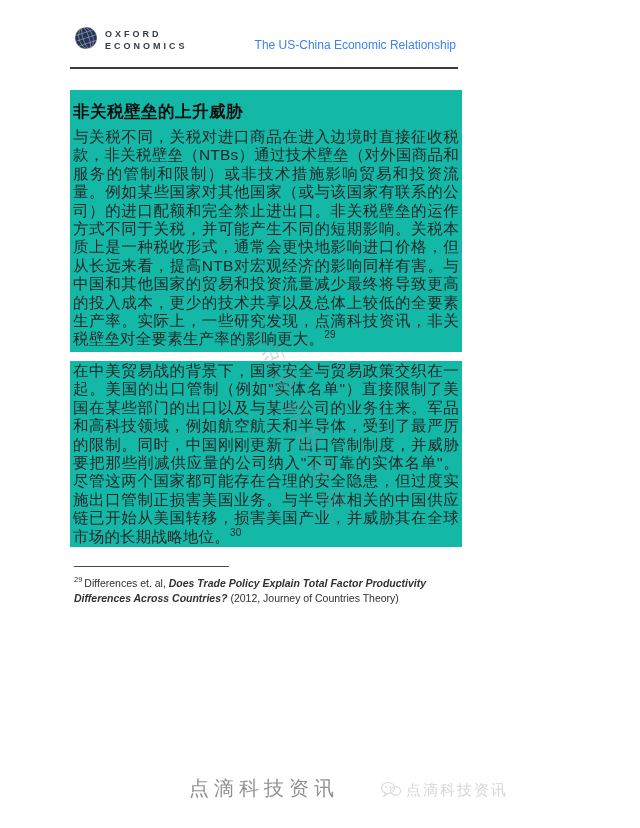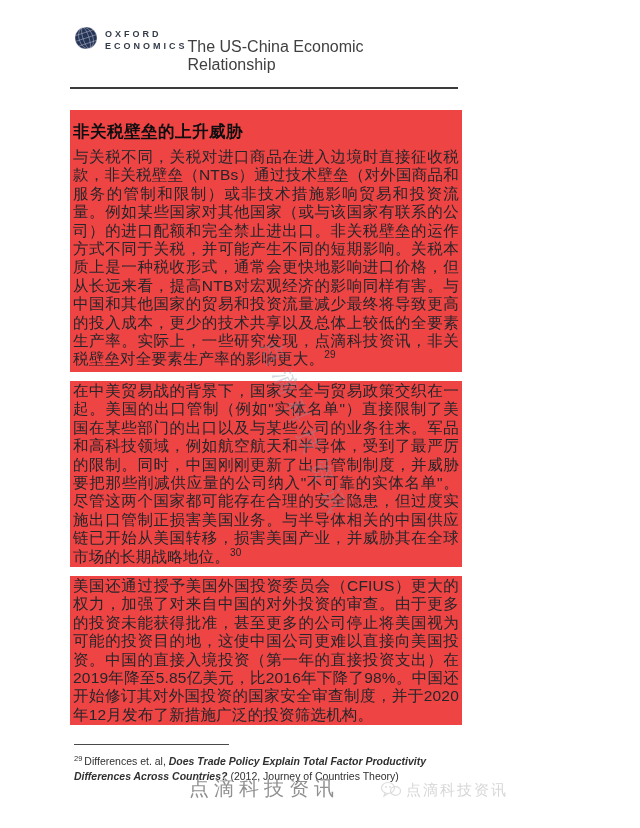--- a/index.html
+++ b/index.html
@@ -19,30 +19,30 @@
   .header {
     display: flex; justify-content: space-between; align-items: flex-start;
     padding: 26px 72px 0 74px;
   }
   .logo { display: flex; align-items: center; gap: 7px; }
   .logo-text {
     font-size: 9px; font-weight: bold; letter-spacing: 3px;
     color: #333b49; line-height: 12px;
   }
   .doc-title {
-    font-size: 16px; color: #404040; margin-top: 12px;
+    font-size: 12px; color: #3b82f6; margin-top: 12px;
   }
   .rule {
     margin: 13px 70px 0 70px;
     border-top: 2px solid #3b3b3b;
   }
 
   
   .text-col { margin: 0 66px 0 70px; }
-  .hl { background: #ef4444; }
+  .hl { background: #14b8a6; }
   .block-first { margin-top: 21px; padding: 11px 3px 3px 3px; }
   .heading {
     font-size: 16.5px; font-weight: bold; color: #0e0e10;
     letter-spacing: 0.5px; margin-bottom: 5px;
   }
   .para {
     font-size: 15.5px; line-height: 18.4px; color: #25262a;
     text-align: justify; letter-spacing: 0.2px;
   }
   .para-block { margin-top: 9px; padding: 1px 3px; }
@@ -108,23 +108,20 @@
   <div class="rule"></div>
 
   <div class="text-col">
     <div class="hl block-first">
       <div class="heading">非关税壁垒的上升威胁</div>
       <div class="para"><span>与关税不同，关税对进口商品在进入边境时直接征收税款，非关税壁垒（NTBs）通过技术壁垒（对外国商品和服务的管制和限制）或非技术措施影响贸易和投资流量。例如某些国家对其他国家（或与该国家有联系的公司）的进口配额和完全禁止进出口。非关税壁垒的运作方式不同于关税，并可能产生不同的短期影响。关税本质上是一种税收形式，通常会更快地影响进口价格，但从长远来看，提高NTB对宏观经济的影响同样有害。与中国和其他国家的贸易和投资流量减少最终将导致更高的投入成本，更少的技术共享以及总体上较低的全要素生产率。实际上，一些研究发现，点滴科技资讯，非关税壁垒对全要素生产率的影响更大。</span><sup class="fnref">29</sup></div>
     </div>
     <div class="hl para-block">
       <div class="para"><span>在中美贸易战的背景下，国家安全与贸易政策交织在一起。美国的出口管制（例如"实体名单"）直接限制了美国在某些部门的出口以及与某些公司的业务往来。军品和高科技领域，例如航空航天和半导体，受到了最严厉的限制。同时，中国刚刚更新了出口管制制度，并威胁要把那些削减供应量的公司纳入"不可靠的实体名单"。尽管这两个国家都可能存在合理的安全隐患，但过度实施出口管制正损害美国业务。与半导体相关的中国供应链已开始从美国转移，损害美国产业，并威胁其在全球市场的长期战略地位。</span><sup class="fnref">30</sup></div>
     </div>
-    <div class="hl para-block">
-      <div class="para">美国还通过授予美国外国投资委员会（CFIUS）更大的权力，加强了对来自中国的对外投资的审查。由于更多的投资未能获得批准，甚至更多的公司停止将美国视为可能的投资目的地，这使中国公司更难以直接向美国投资。中国的直接入境投资（第一年的直接投资支出）在2019年降至5.85亿美元，比2016年下降了98%。中国还开始修订其对外国投资的国家安全审查制度，并于2020年12月发布了新措施广泛的投资筛选机构。</div>
-    </div>
   </div>
 
   <div class="fn-sep"></div>
   <div class="footnotes">
     <div><sup>29</sup><span>Differences et. al, </span><span class="fn-italic">Does Trade Policy Explain Total Factor Productivity Differences Across Countries?</span><span> (2012, Journey of Countries Theory)</span></div>
   </div>
 
   <div class="wm-diagonal">点滴科技资讯</div>
   <div class="wm-center">点滴科技资讯</div>
   <div class="wm-corner">

